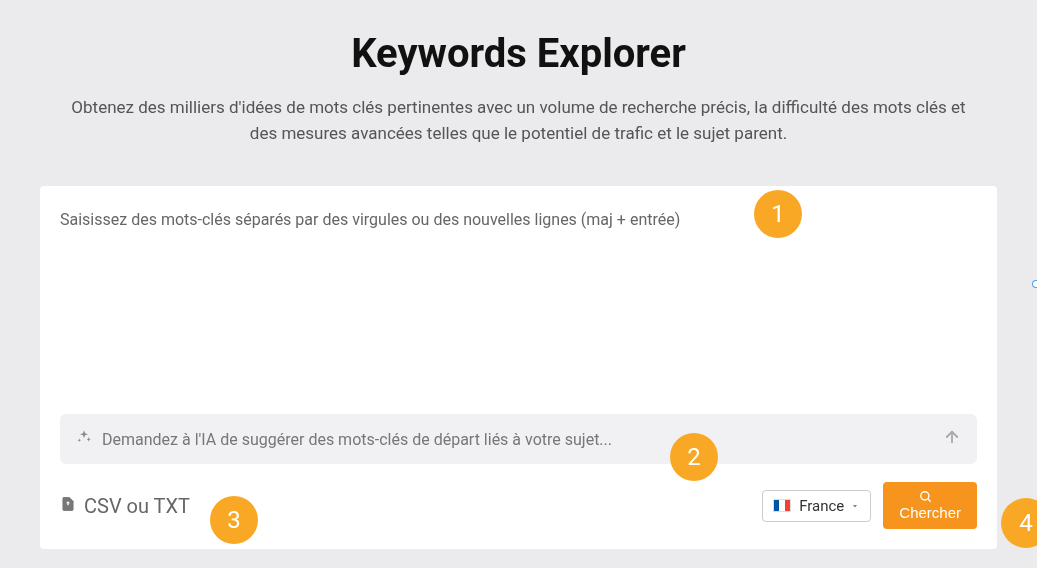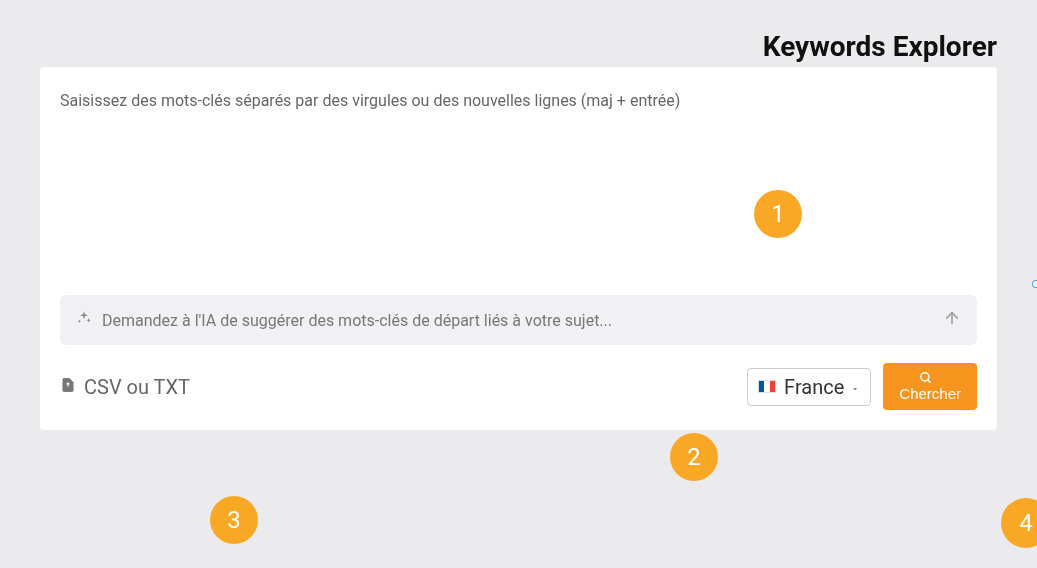--- a/index.html
+++ b/index.html
@@ -12,25 +12,25 @@
       background: #ebebed;
       width: 1037px;
       height: 568px;
       position: relative;
       overflow: hidden;
     }
     .container {
       padding: 30px 40px 0 40px;
     }
     .page-title {
-      text-align: right;
-      font-size: 28px;
+      text-align: center;
+      font-size: 40px;
       font-weight: 700;
       color: #111;
-      margin-bottom: 4px;
+      margin-bottom: 18px;
     }
     .page-subtitle {
       text-align: center;
       font-size: 17px;
       color: #555;
       line-height: 1.5;
       max-width: 920px;
       margin: 0 auto 40px auto;
     }
     .card {
@@ -104,21 +104,21 @@
       gap: 12px;
     }
     .country-select {
       display: flex;
       align-items: center;
       border: 1px solid #ccc;
       border-radius: 4px;
       padding: 6px 10px;
       background: #fff;
       cursor: pointer;
-      font-size: 20px;
+      font-size: 15px;
       color: #333;
     }
     .flag-fr {
       width: 18px;
       height: 13px;
       display: inline-flex;
       margin-right: 8px;
       border: 1px solid #ddd;
     }
     .flag-fr .stripe {
@@ -189,20 +189,21 @@
       border-right: none;
       border-radius: 8px 0 0 8px;
       background: #fff;
     }
   </style>
 </head>
 <body>
 
 <div class="container">
   <h1 class="page-title">Keywords Explorer</h1>
+  <p class="page-subtitle">Obtenez des milliers d'idées de mots clés pertinentes avec un volume de recherche précis, la difficulté des mots clés et des mesures avancées telles que le potentiel de trafic et le sujet parent.</p>
 
   <div class="card">
     <textarea class="keyword-textarea" placeholder="Saisissez des mots-clés séparés par des virgules ou des nouvelles lignes (maj + entrée)" style=""></textarea>
 
     <div class="ai-suggest-bar">
       <span class="sparkle-icon">
         <svg width="16" height="16" viewBox="0 0 24 24" fill="currentColor">
           <path d="M12 2l1.5 4.5L18 8l-4.5 1.5L12 14l-1.5-4.5L6 8l4.5-1.5L12 2zm7 10l.9 2.6L22 15.5l-2.1.9L19 19l-.9-2.6L16 15.5l2.1-.9L19 12zM5 14l.7 2L8 16.7l-2.3.7L5 20l-.7-2.3L2 17l2.3-.7L5 14z"></path>
         </svg>
       </span>

